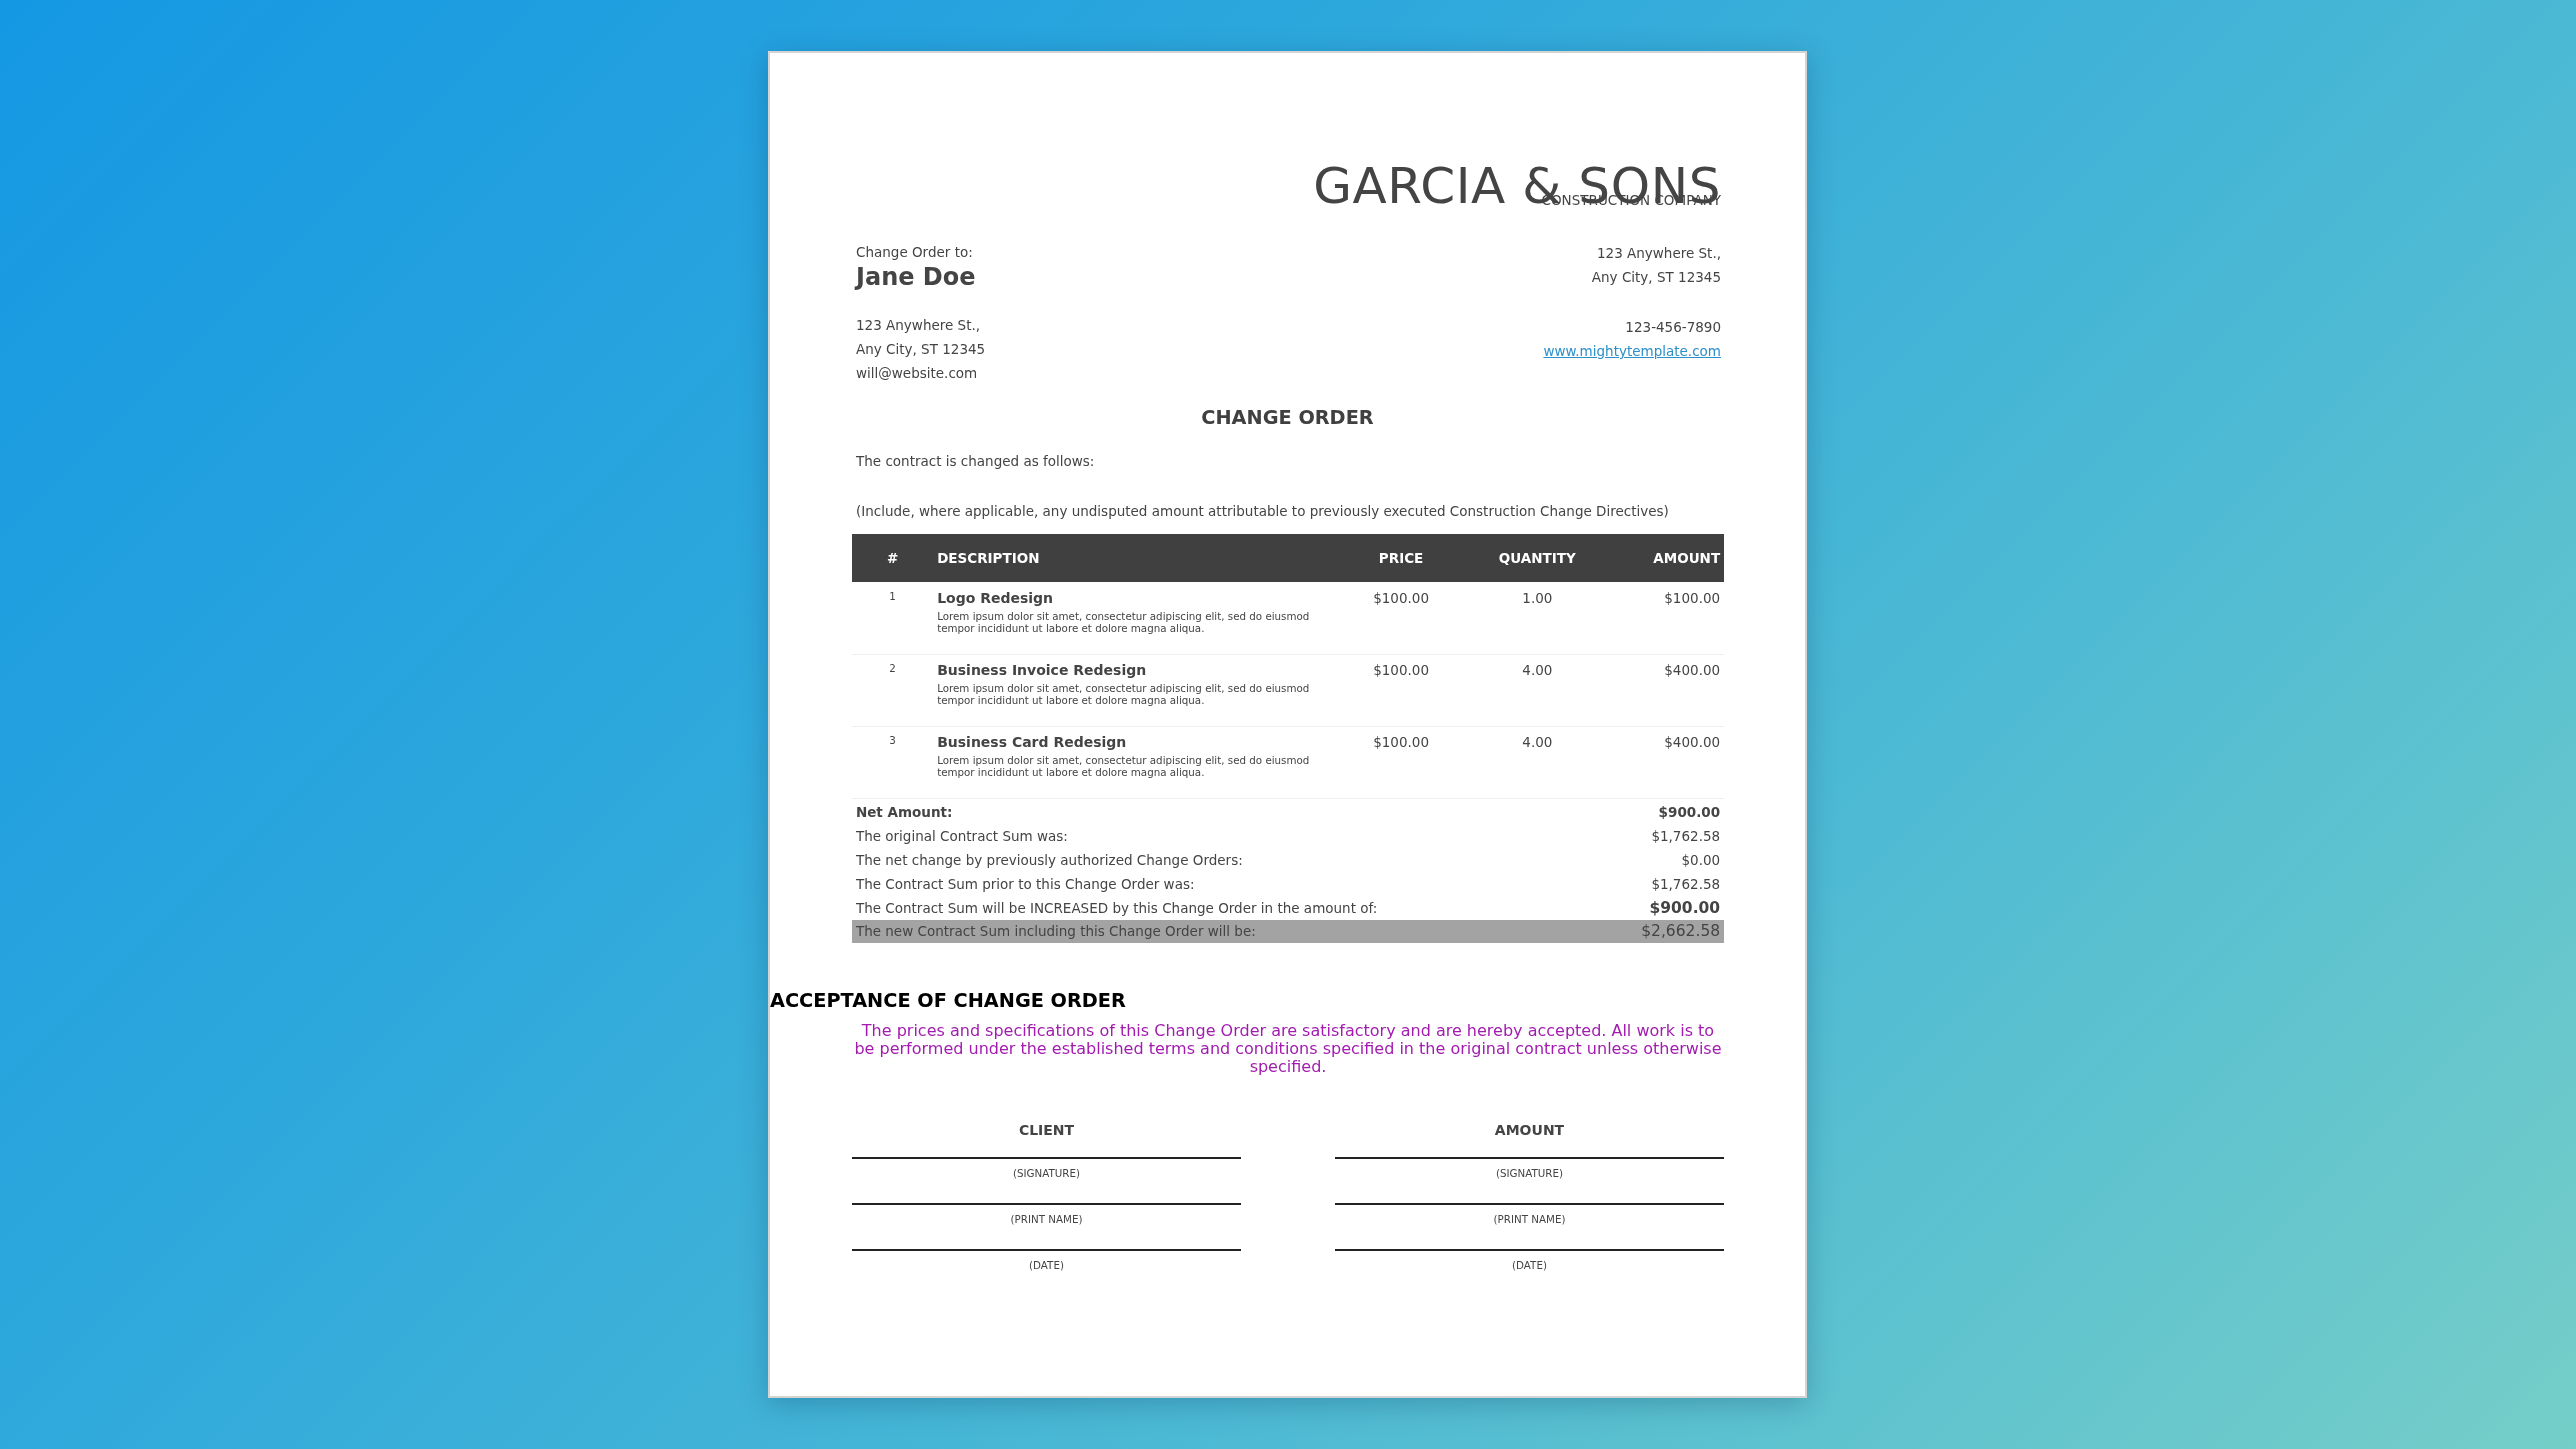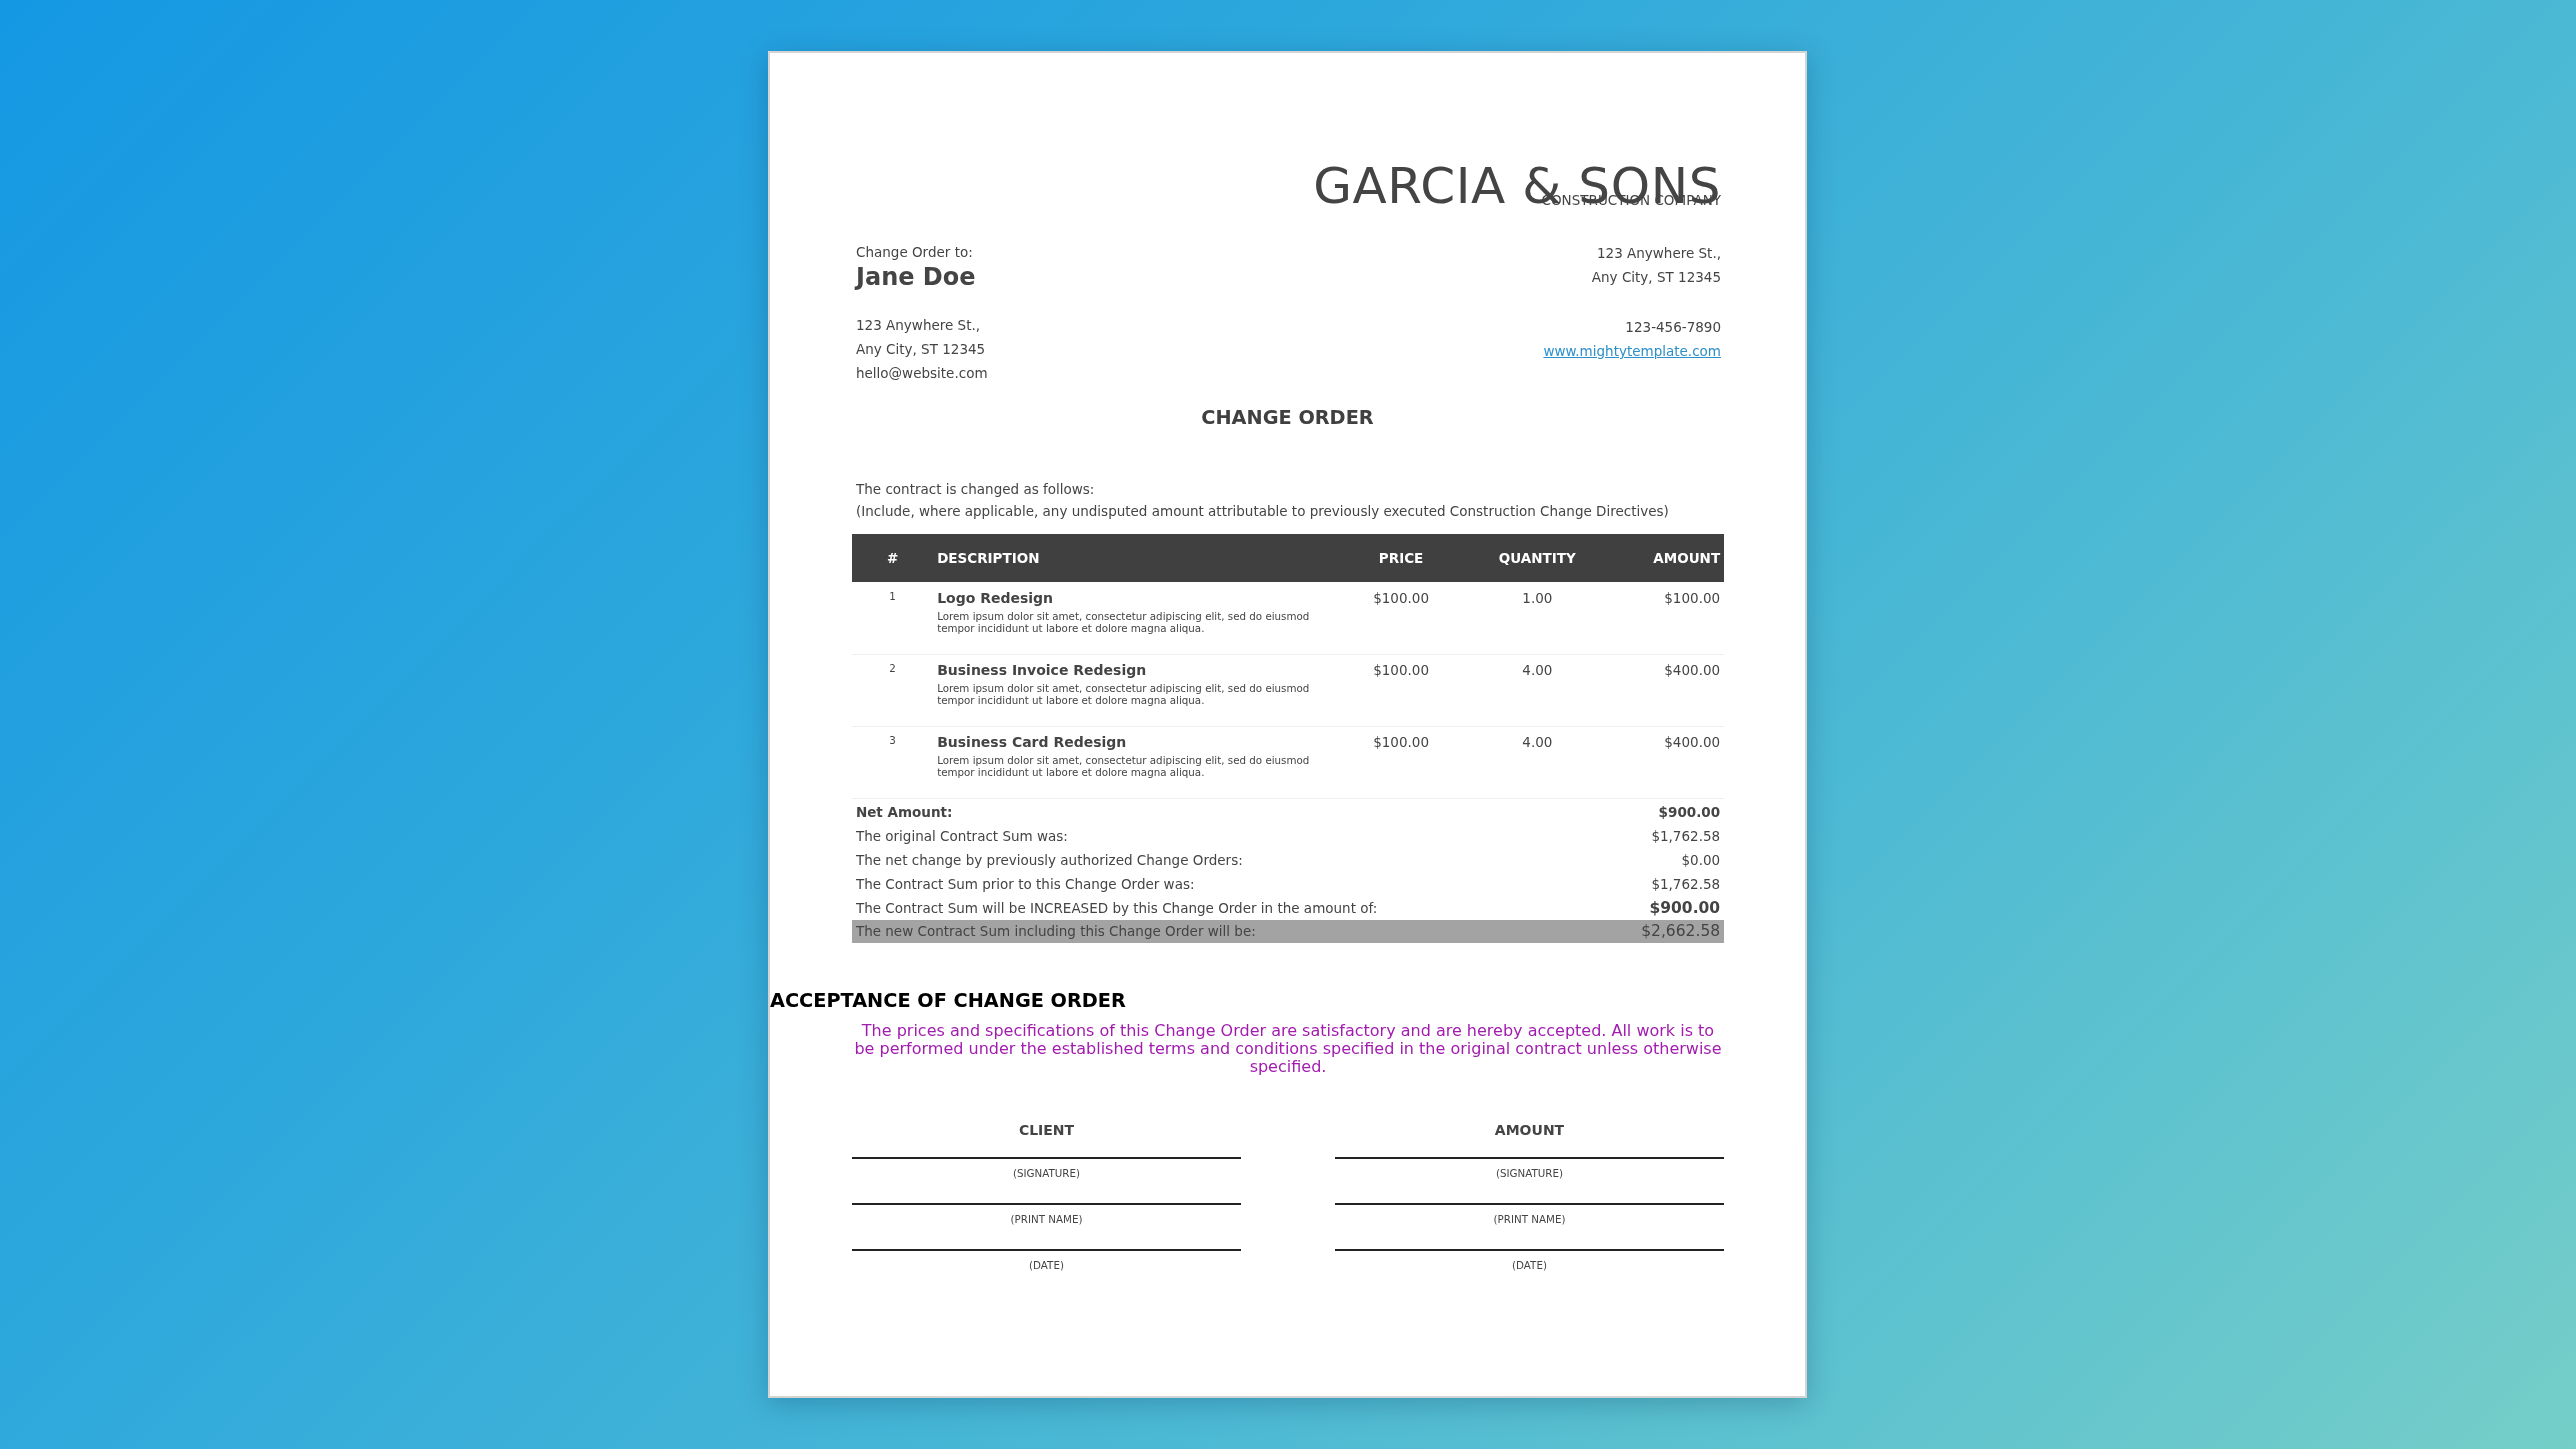--- a/index.html
+++ b/index.html
@@ -66,33 +66,33 @@
 
   <div class="abs title">GARCIA &amp; SONS</div>
   <div class="abs subtitle">CONSTRUCTION COMPANY</div>
 
   <div class="abs left-block">
     <div class="lbl">Change Order to:</div>
     <div class="name">Jane Doe</div>
     <div style="height:23px"></div>
     <div class="addr">123 Anywhere St.,</div>
     <div class="addr">Any City, ST 12345</div>
-    <div class="addr">hello@website.com</div>
+    <div class="addr">will@website.com</div>
   </div>
 
   <div class="abs right-block">
     <div class="line">123 Anywhere St.,</div>
     <div class="line">Any City, ST 12345</div>
     <div class="gap"></div>
     <div class="line">123-456-7890</div>
     <div class="line"><span class="link">www.mightytemplate.com</span></div>
   </div>
 
   <div class="abs doc-heading">CHANGE ORDER</div>
-  <div class="abs para" style="top:428px;">The contract is changed as follows:</div>
+  <div class="abs para" style="top:400px;">The contract is changed as follows:</div>
   <div class="abs para" style="top:450px;">(Include, where applicable, any undisputed amount attributable to previously executed Construction Change Directives)</div>
 
   <table class="items">
     <thead>
       <tr>
         <th class="c-num">#</th>
         <th class="c-desc">DESCRIPTION</th>
         <th class="c-price">PRICE</th>
         <th class="c-qty">QUANTITY</th>
         <th class="c-amt">AMOUNT</th>

